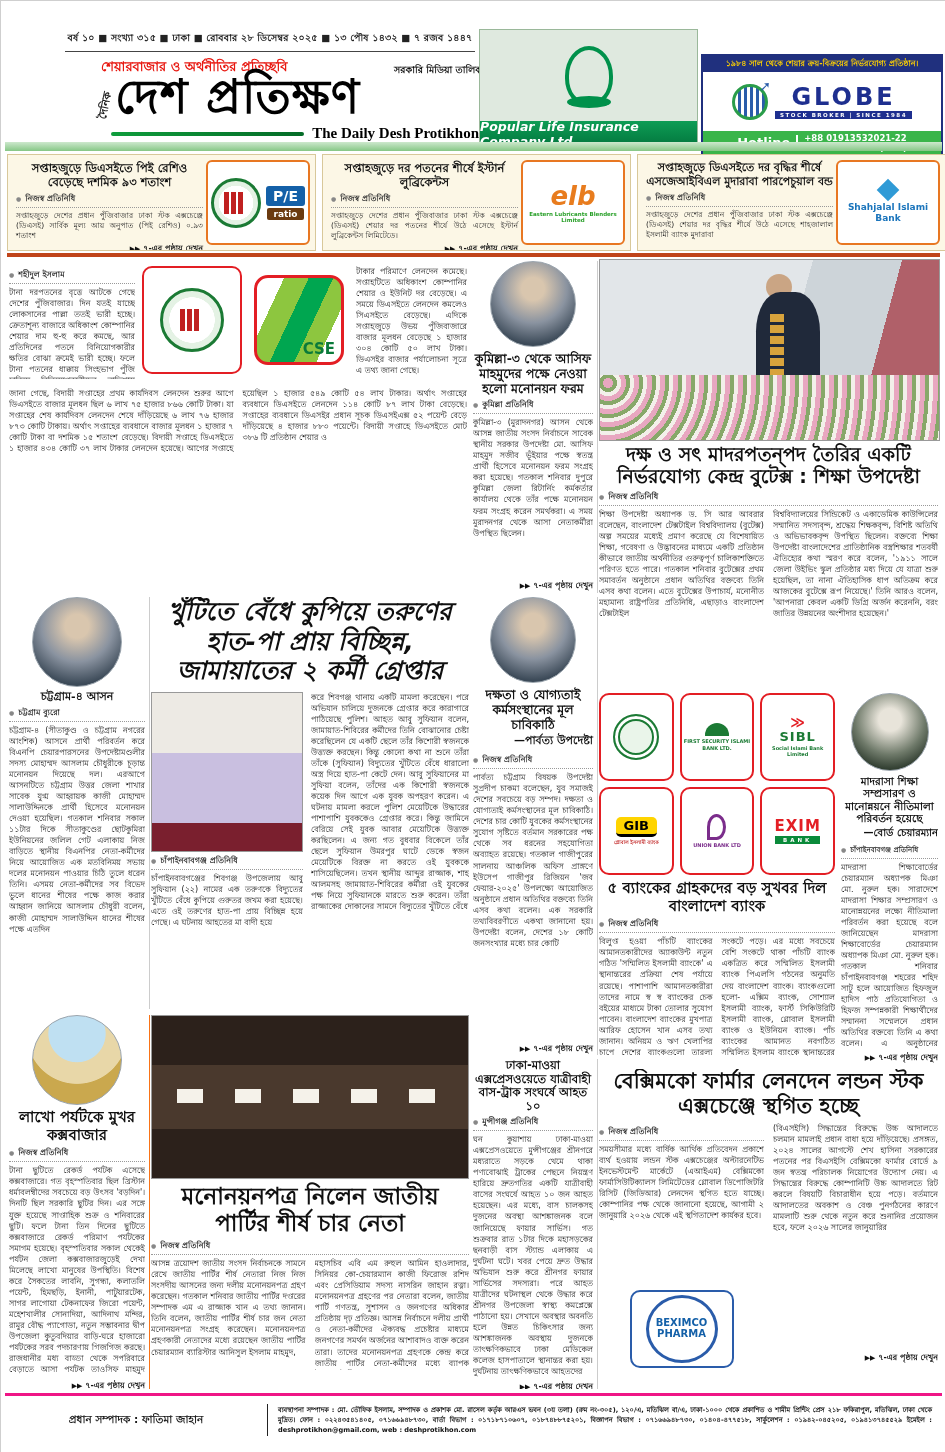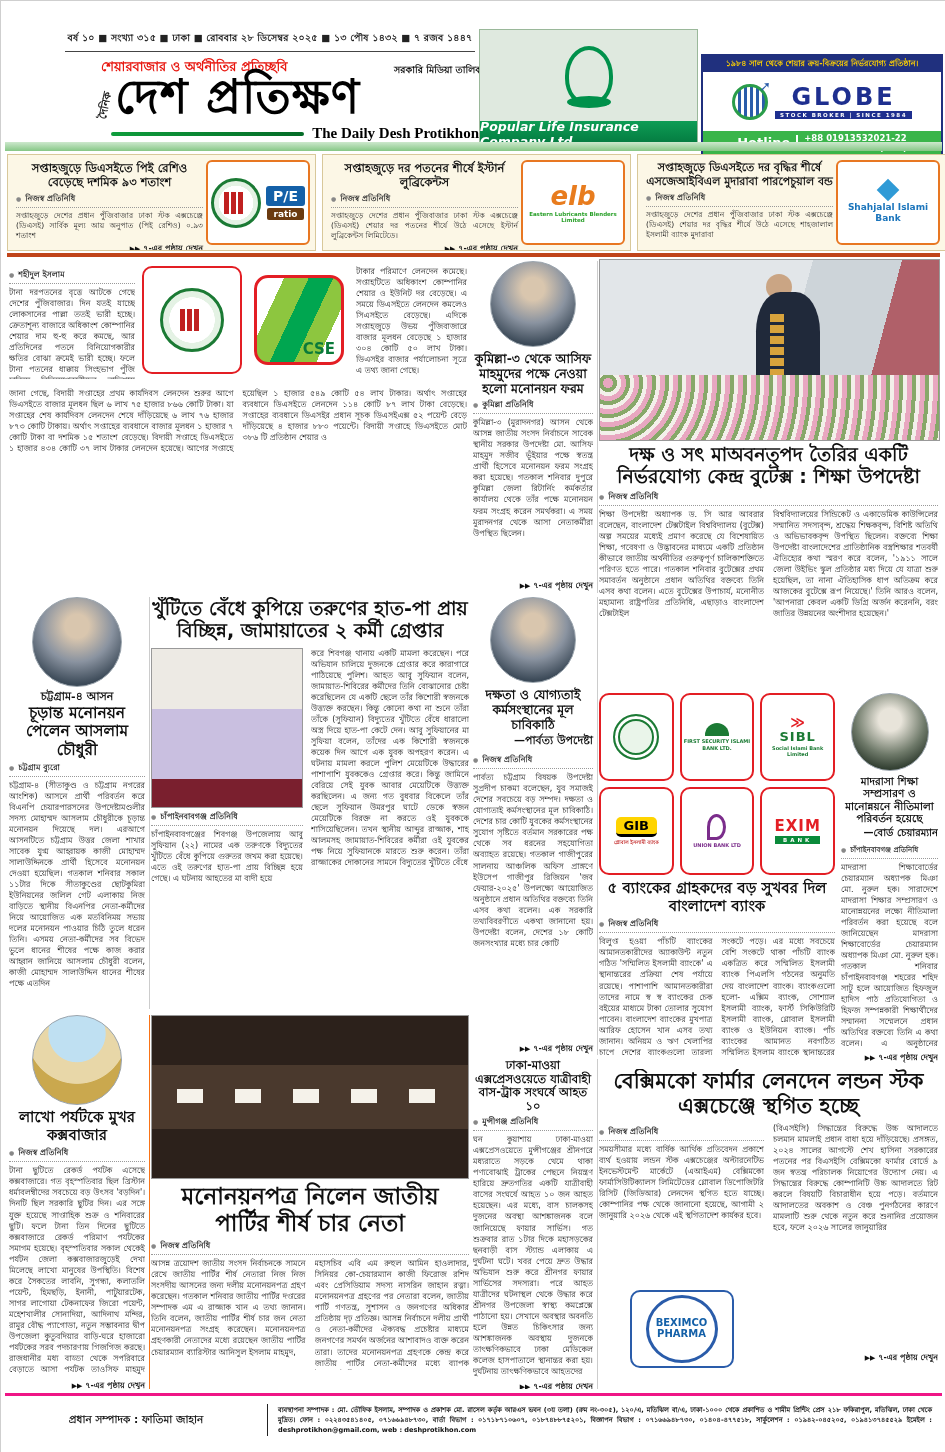--- a/index.html
+++ b/index.html
@@ -301,47 +301,46 @@
       <span>৭-এর পৃষ্ঠায় দেখুন</span></div>
   </div>
 
   <div class="abs photo ph-convocation ovh" style="left:598px;top:258px;width:339px;height:180px;">
     <div class="conv-face"></div>
     <div class="conv-fig"></div>
     <div class="conv-sash"></div>
     <div class="conv-flowers"></div>
   </div>
   <div class="abs ovh" style="left:598px;top:442px;width:339px;height:246px;">
-    <div class="headline" style="font-size:19px;">দক্ষ ও সৎ মাঅবনত্পদ তৈরির একটি নির্ভরযোগ্য কেন্দ্র বুটেক্স : শিক্ষা উপদেষ্টা</div>
+    <div class="headline" style="font-size:19px;">দক্ষ ও সৎ মাদরপতন্পদ তৈরির একটি নির্ভরযোগ্য কেন্দ্র বুটেক্স : শিক্ষা উপদেষ্টা</div>
     <div class="byline">
         <span class="bull">●</span>
       <span>নিজস্ব প্রতিনিধি</span>
       </div>
     <div class="dotted"></div>
     <div style="display:flex;gap:9px;">
       <div class="bodytx ovh" style="flex:1;height:168px;">শিক্ষা উপদেষ্টা অধ্যাপক ড. সি আর আবরার বলেছেন, বাংলাদেশ টেক্সটাইল বিশ্ববিদ্যালয় (বুটেক্স) অল্প সময়ের মধ্যেই প্রমাণ করেছে যে বিশেষায়িত শিক্ষা, গবেষণা ও উদ্ভাবনের মাধ্যমে একটি প্রতিষ্ঠান কীভাবে জাতীয় অর্থনীতির গুরুত্বপূর্ণ চালিকাশক্তিতে পরিণত হতে পারে। গতকাল শনিবার বুটেক্সের প্রথম সমাবর্তন অনুষ্ঠানে প্রধান অতিথির বক্তব্যে তিনি এসব কথা বলেন। এতে বুটেক্সের উপাচার্য, মনোনীত মহামান্য রাষ্ট্রপতির প্রতিনিধি, এছাড়াও বাংলাদেশ টেক্সটাইল</div>
       <div class="bodytx ovh" style="flex:1;height:168px;">বিশ্ববিদ্যালয়ের সিন্ডিকেট ও একাডেমিক কাউন্সিলের সম্মানিত সদস্যবৃন্দ, শ্রদ্ধেয় শিক্ষকবৃন্দ, বিশিষ্ট অতিথি ও অভিভাবকবৃন্দ উপস্থিত ছিলেন। বক্তব্যে শিক্ষা উপদেষ্টা বাংলাদেশের প্রাতিষ্ঠানিক বস্ত্রশিক্ষার শতবর্ষী ঐতিহ্যের কথা স্মরণ করে বলেন, '১৯১১ সালে জেলা উইভিং স্কুল প্রতিষ্ঠার মধ্য দিয়ে যে যাত্রা শুরু হয়েছিল, তা নানা ঐতিহাসিক ধাপ অতিক্রম করে আজকের বুটেক্সে রূপ নিয়েছে।' তিনি আরও বলেন, 'আপনারা কেবল একটি ডিগ্রি অর্জন করেননি, বরং জাতির উন্নয়নের অংশীদার হয়েছেন।'</div>
     </div>
   </div>
 
   <div class="abs ovh" style="left:8px;top:596px;width:136px;height:412px;border-right:1px solid #ccc;padding-right:4px;">
     <div class="portrait" style="width:88px;height:88px;"></div>
     <div class="headline" style="font-size:11px;margin-top:4px;">চট্টগ্রাম-৪ আসন</div>
-    <div class="headline" style="font-size:15.5px;">চূড়ান্ত মনোনয়ন পেলেন আসলাম চৌধুরী</div>
     <div class="byline">
         <span class="bull">●</span>
       <span>চট্টগ্রাম ব্যুরো</span>
       </div>
     <div class="dotted"></div>
     <div class="bodytx ovh" style="height:228px;">চট্টগ্রাম-৪ (সীতাকুণ্ড ও চট্টগ্রাম নগরের আংশিক) আসনে প্রার্থী পরিবর্তন করে বিএনপি চেয়ারপারসনের উপদেষ্টামণ্ডলীর সদস্য মোহাম্মদ আসলাম চৌধুরীকে চূড়ান্ত মনোনয়ন দিয়েছে দল। এরআগে আসনটিতে চট্টগ্রাম উত্তর জেলা শাখার সাবেক যুগ্ম আহ্বায়ক কাজী মোহাম্মদ সালাউদ্দিনকে প্রার্থী হিসেবে মনোনয়ন দেওয়া হয়েছিল। গতকাল শনিবার সকাল ১১টার দিকে সীতাকুণ্ডের ছোটকুমিরা ইউনিয়নের জলিল গেট এলাকায় নিজ বাড়িতে স্থানীয় বিএনপির নেতা-কর্মীদের নিয়ে আয়োজিত এক মতবিনিময় সভায় দলের মনোনয়ন পাওয়ার চিঠি তুলে ধরেন তিনি। এসময় নেতা-কর্মীদের সব বিভেদ ভুলে ধানের শীষের পক্ষে কাজ করার আহ্বান জানিয়ে আসলাম চৌধুরী বলেন, কাজী মোহাম্মদ সালাউদ্দিন ধানের শীষের পক্ষে এতদিন</div>
 
   </div>
 
   <div class="abs ovh" style="left:150px;top:596px;width:318px;height:412px;">
-    <div class="headline" style="font-size:19px;">খুঁটিতে বেঁধে কুপিয়ে তরুণের হাত-পা প্রায় বিচ্ছিন্ন, জামায়াতের ২ কর্মী গ্রেপ্তার</div>
+    <div class="headline" style="font-size:25px;font-style:italic;">খুঁটিতে বেঁধে কুপিয়ে তরুণের হাত-পা প্রায় বিচ্ছিন্ন, জামায়াতের ২ কর্মী গ্রেপ্তার</div>
     <div style="display:flex;gap:8px;margin-top:6px;">
       <div style="width:152px;">
         <div class="photo ph-hospital" style="width:150px;height:158px;"></div>
         <div class="byline">
             <span class="bull">●</span>
           <span>চাঁপাইনবাবগঞ্জ প্রতিনিধি</span>
           </div>
         <div class="dotted"></div>
         <div class="bodytx ovh" style="height:140px;">চাঁপাইনবাবগঞ্জের শিবগঞ্জ উপজেলায় আবু সুফিয়ান (২২) নামের এক তরুণকে বিদ্যুতের খুঁটিতে বেঁধে কুপিয়ে গুরুতর জখম করা হয়েছে। এতে ওই তরুণের হাত-পা প্রায় বিচ্ছিন্ন হয়ে গেছে। এ ঘটনায় আহতের মা বাদী হয়ে</div>
       </div>

